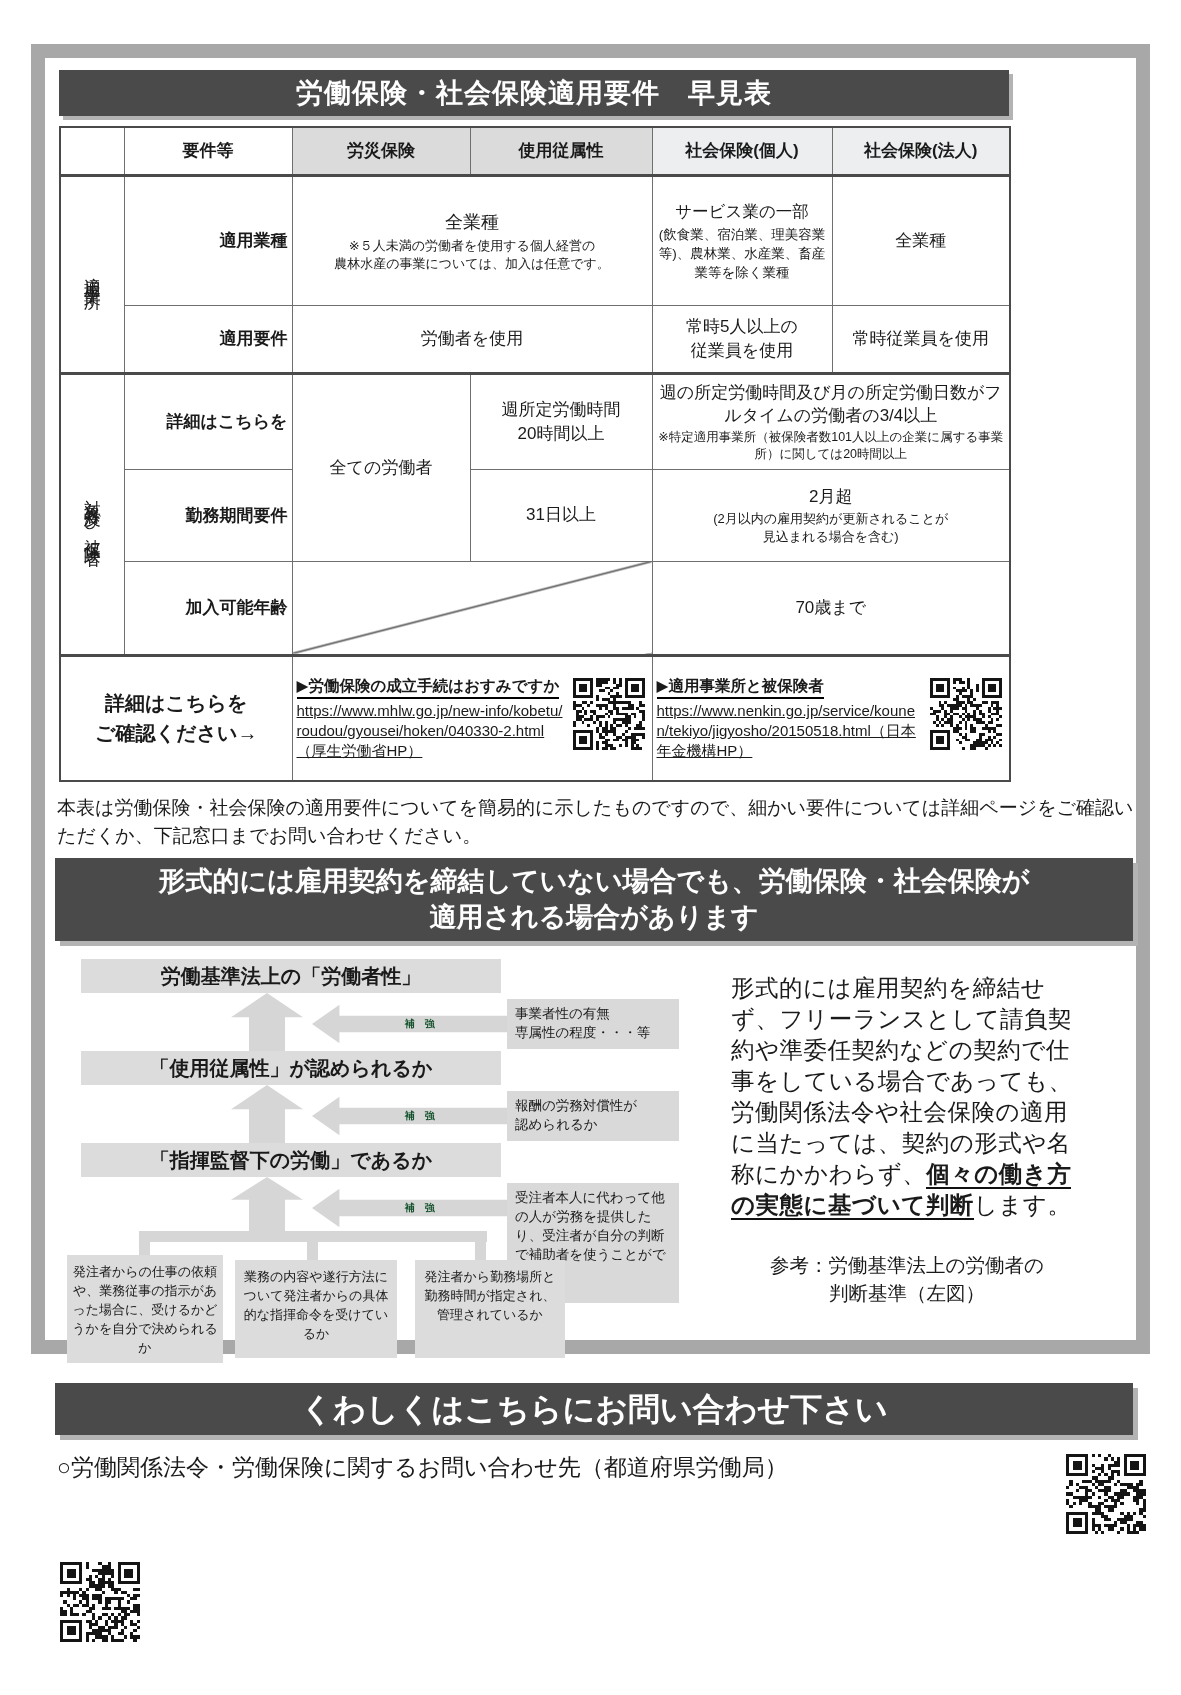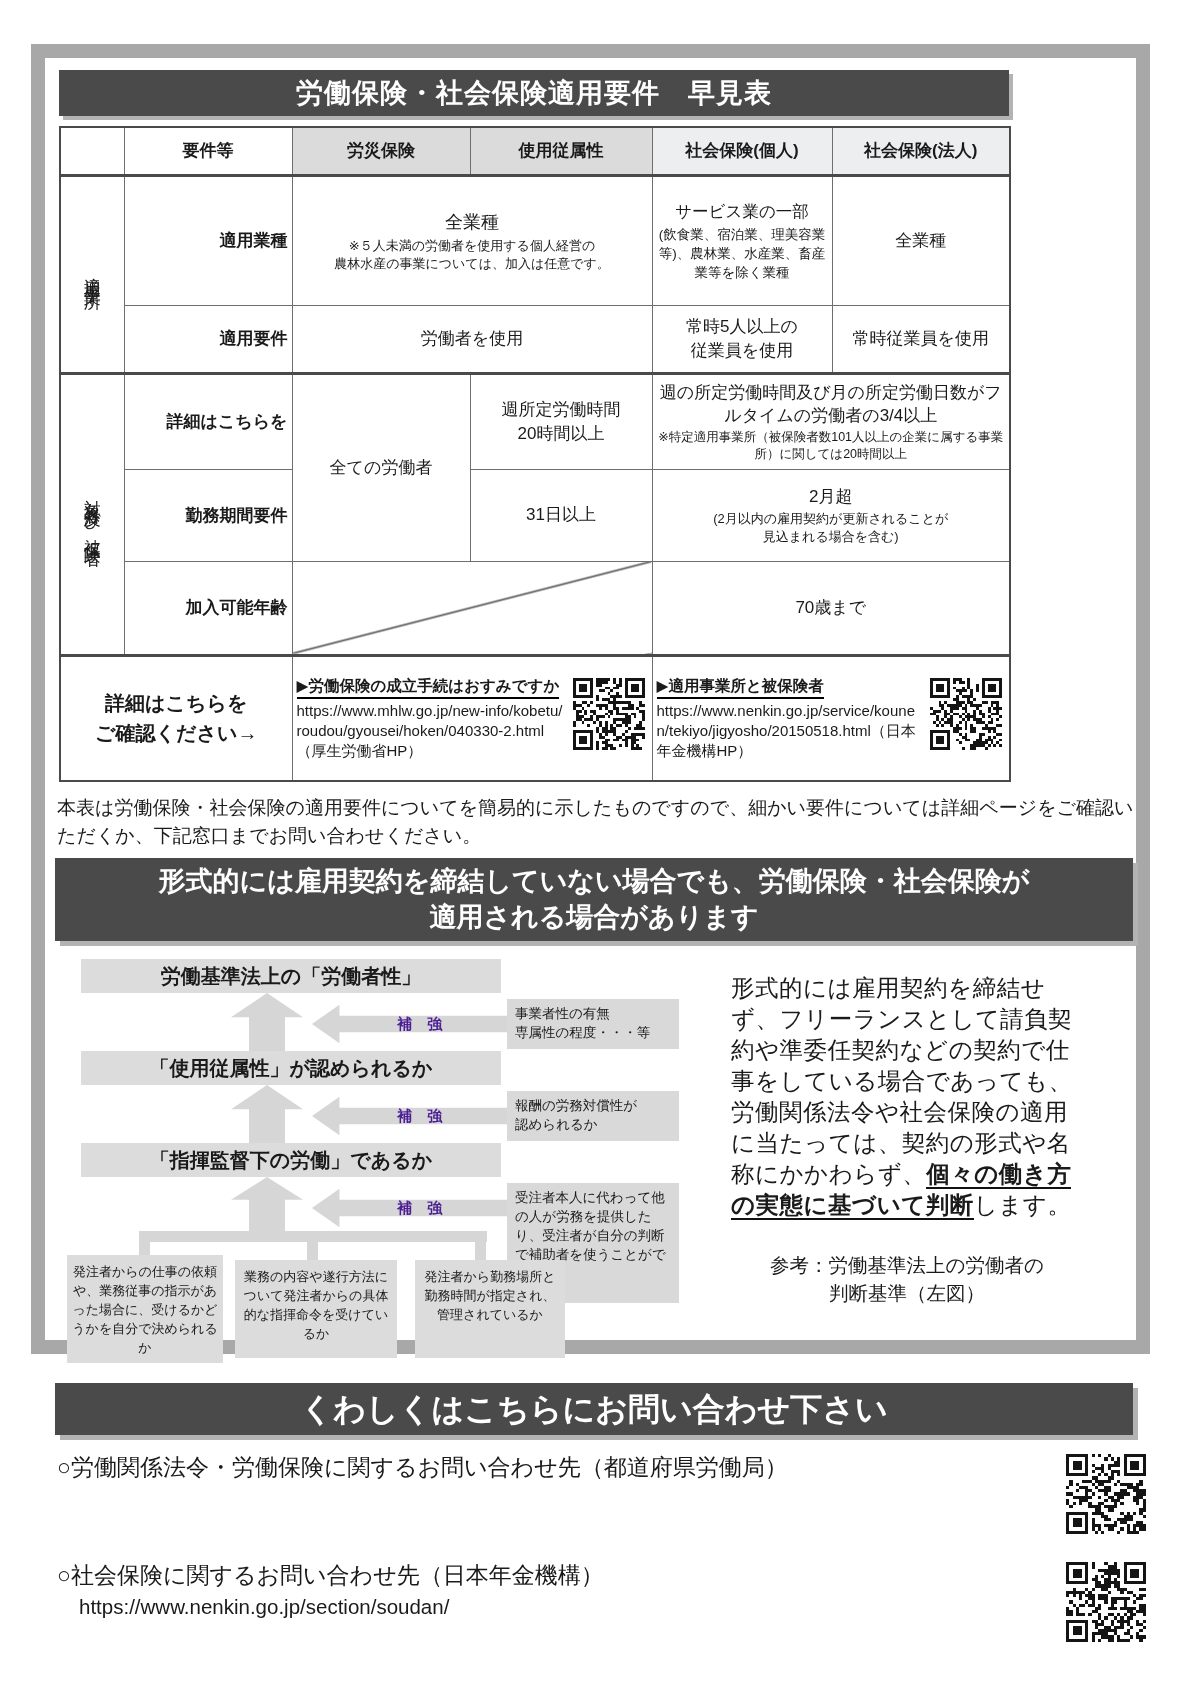--- a/index.html
+++ b/index.html
@@ -48,21 +48,21 @@
   .cell-mid  { font-size:16.5px; line-height:24px; }
   .cell-note { font-size:13px;  line-height:18px; margin-top:2px; }
   .cell-note-sm { font-size:12.5px; line-height:17px; margin-top:2px; }
   td.diag {
     background:linear-gradient(to bottom right,
       transparent calc(50% - 1.4px), #555 calc(50% - 0.3px),
       #555 calc(50% + 0.3px), transparent calc(50% + 1.4px));
   }
   td.detail-label { font-size:20px; font-weight:bold; text-align:center; line-height:30px; }
   td.link-cell { vertical-align:top; padding:6px 5px 4px 8px; }
-  .link-flex { display:flex; gap:5px; }
+  .link-flex { display:flex; gap:5px;text-decoration:underline; }
   .link-texts { flex:1; min-width:0; }
   .link-title {
     display:inline-block; font-size:15.5px; font-weight:bold;
     border-bottom:2px solid #000; line-height:22px; margin-bottom:2px; white-space:nowrap;
   }
   .link-url { font-size:15px; line-height:20px; word-break:break-all; }
   .qr { flex:0 0 auto; }
   .qr-78 { width:78px; height:78px; }
   .qr-86 { width:86px; height:86px; }
 
@@ -82,21 +82,21 @@
   }
   .arrow-up {
     position:absolute; width:72px; background:#d6d6d6;
     clip-path:polygon(50% 0, 100% 42%, 75% 42%, 75% 100%, 25% 100%, 25% 42%, 0 42%);
   }
   .arrow-left {
     position:absolute; height:44px; background:#d6d6d6;
     clip-path:polygon(0 50%, 14% 6%, 14% 31%, 100% 31%, 100% 69%, 14% 69%, 14% 94%);
     display:flex; align-items:center; justify-content:center;
   }
-  .arrow-left span { font-size:15px; font-weight:bold; color:#4c1d95; padding-left:10%; }
+  .arrow-left span { font-size:10px; font-weight:bold; color:#14532d; padding-left:10%; }
   .bracket { position:absolute; background:#d6d6d6; }
   .d-bottom {
     position:absolute; background:#dcdcdc; font-size:13px; line-height:19px;
     text-align:center; padding:7px 5px;
   }
   .right-col { margin-left:52px; width:352px; padding-top:14px; }
   .big-text { font-size:23.5px; line-height:31px; letter-spacing:0.5px; }
   .emph { font-weight:bold; border-bottom:2.5px solid #111; }
   .ref-text { margin-top:30px; font-size:19.5px; line-height:28px; text-align:center; }
 
@@ -885,24 +885,20 @@
             <rect x="16" y="24" width="1" height="1"></rect>
             <rect x="19" y="24" width="1" height="1"></rect>
             <rect x="20" y="24" width="1" height="1"></rect>
             <rect x="21" y="24" width="1" height="1"></rect>
             <rect x="22" y="24" width="1" height="1"></rect>
           </g>
         </svg>
       </div>
   </div>
   <div class="contact-row">
-    <div>
-      <div class="c-title">○社会保険に関するお問い合わせ先（日本年金機構）</div>
-      <div class="c-url">https://www.nenkin.go.jp/section/soudan/</div>
-    </div>
     <div class="qr qr-86">
         <svg viewBox="-1 -1 27 27" shape-rendering="crispEdges" style="width:100%;height:100%;display:block">
           <rect x="-1" y="-1" width="27" height="27" fill="#fff"></rect>
           <g fill="#141414">
             <path fill-rule="evenodd" d="M0 0h7v7h-7z M1 1v5h5v-5z"></path>
             <rect x="2" y="2" width="3" height="3"></rect>
             <path fill-rule="evenodd" d="M18 0h7v7h-7z M19 1v5h5v-5z"></path>
             <rect x="20" y="2" width="3" height="3"></rect>
             <path fill-rule="evenodd" d="M0 18h7v7h-7z M1 19v5h5v-5z"></path>
             <rect x="2" y="20" width="3" height="3"></rect>

